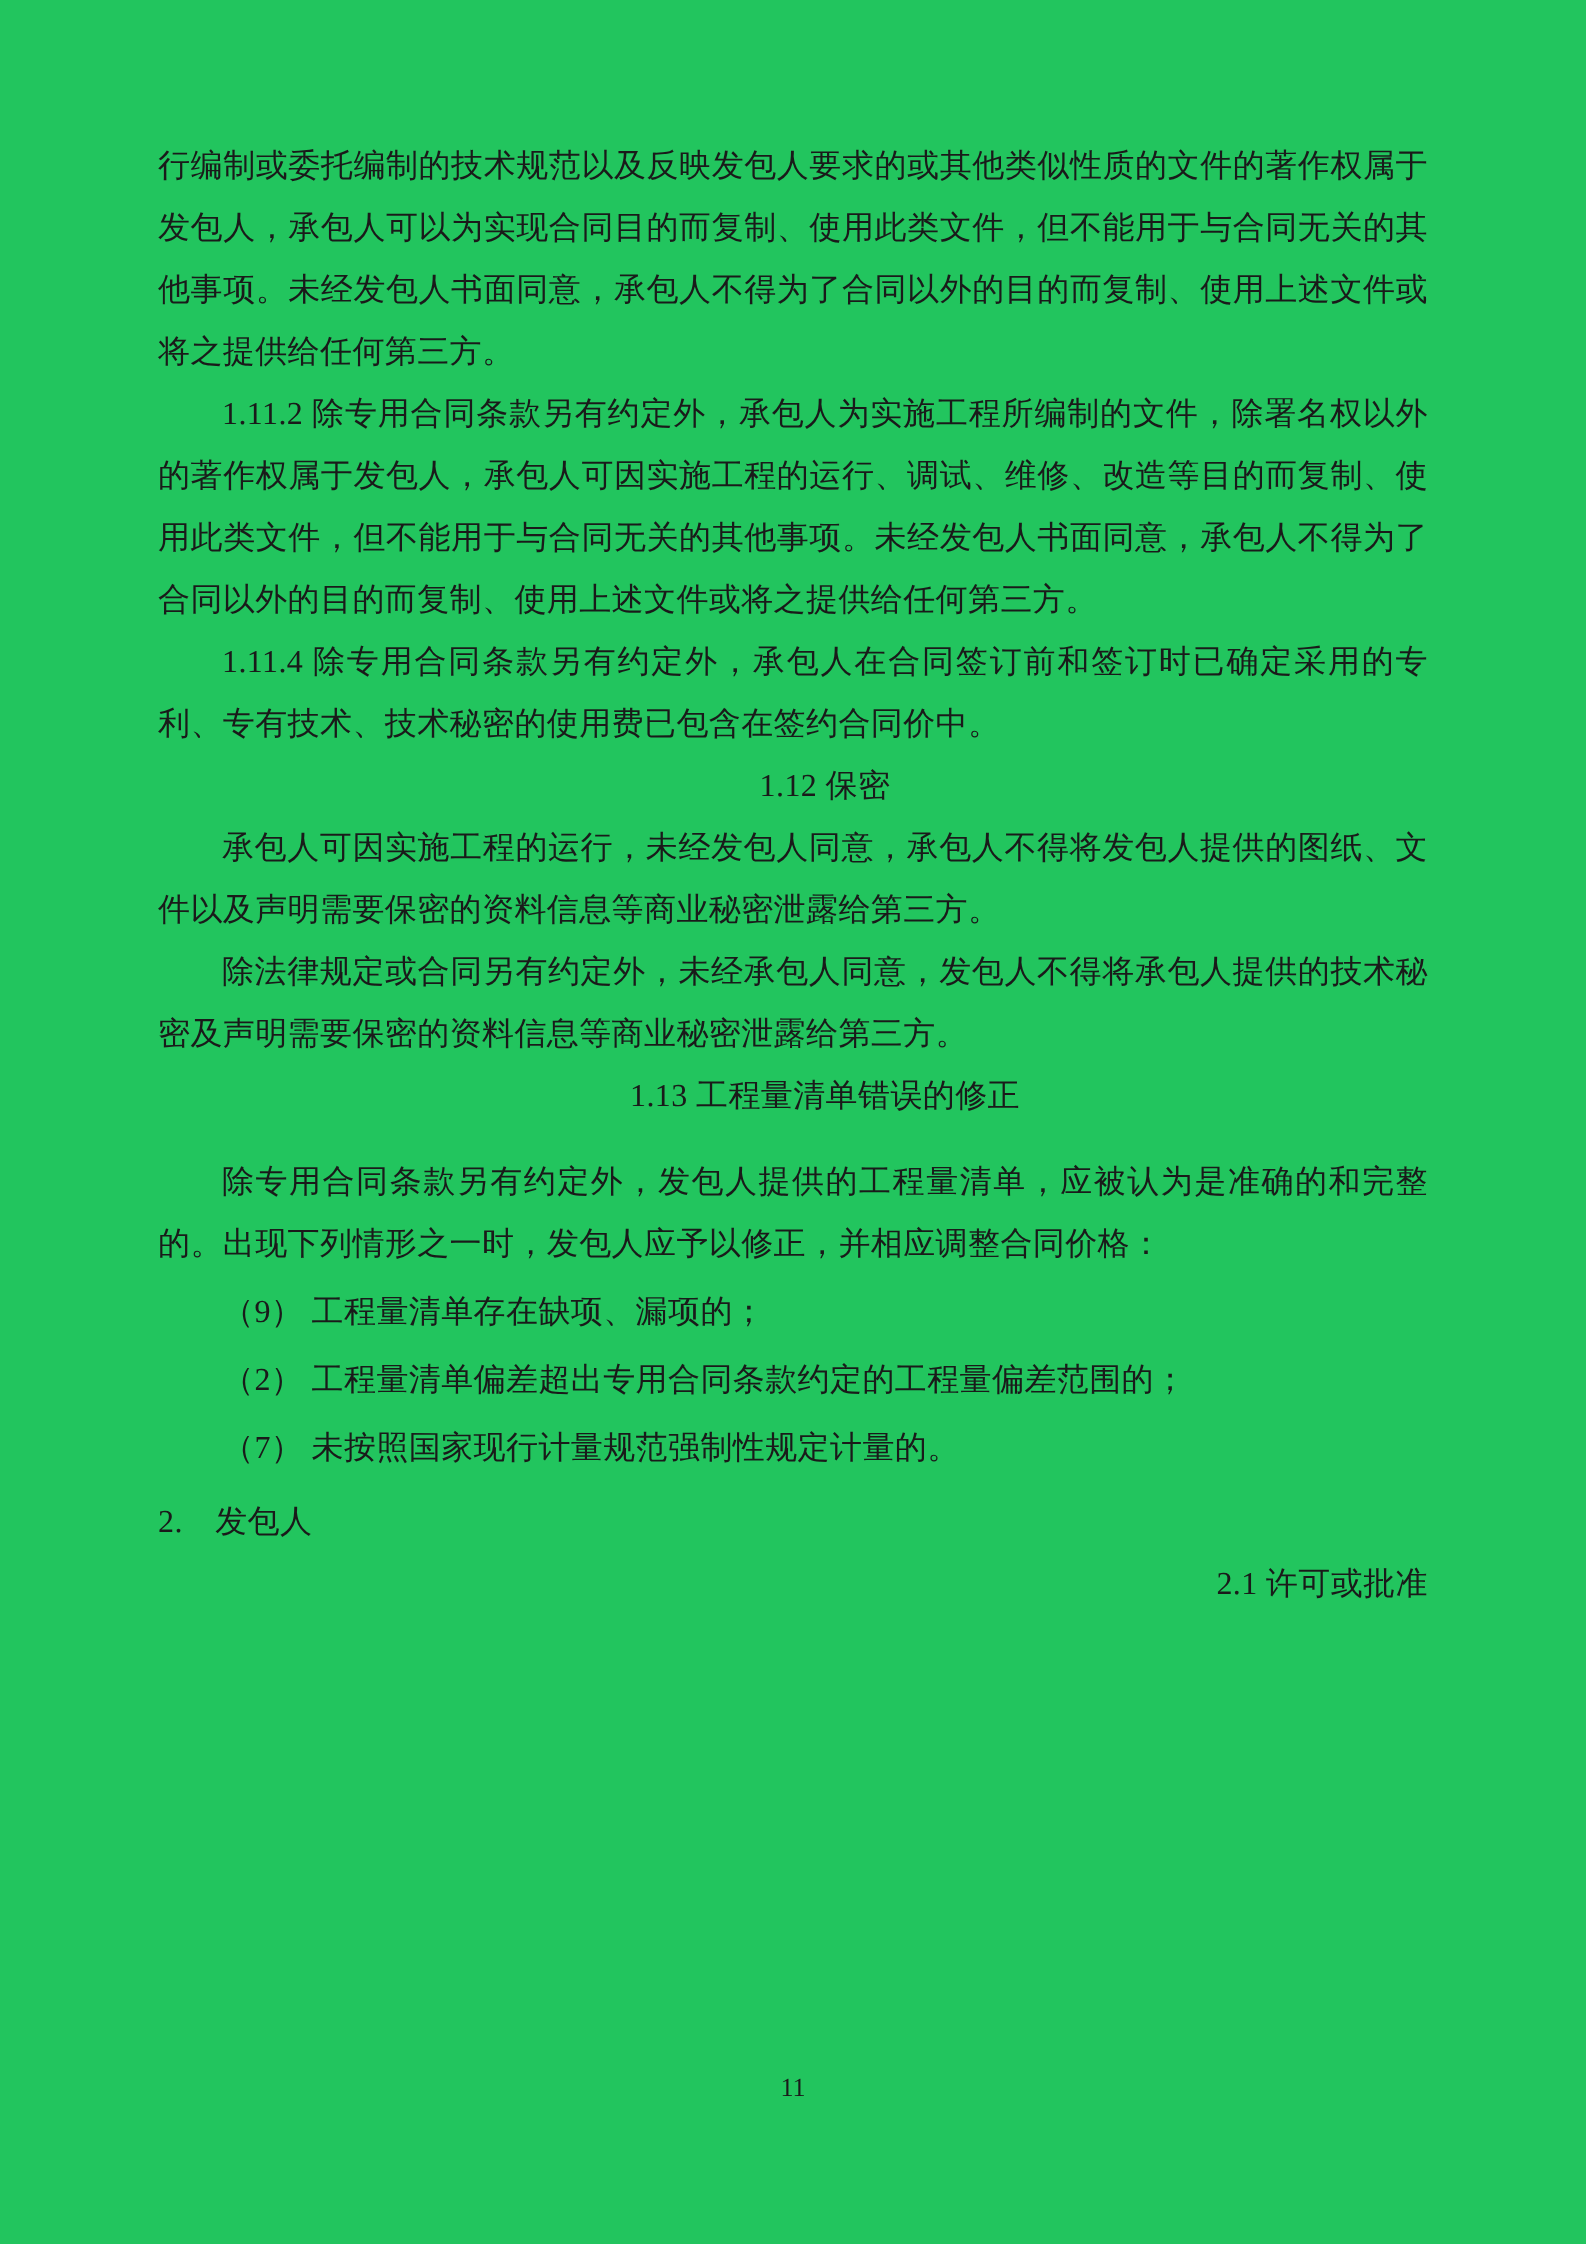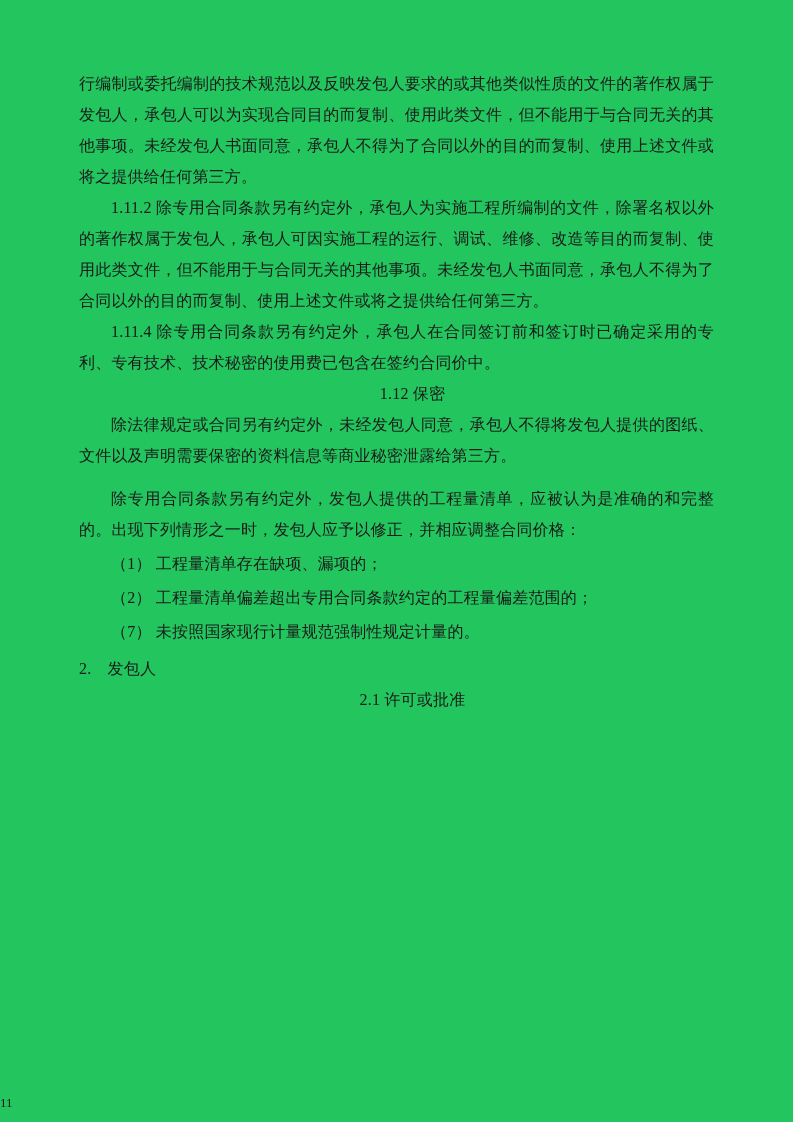--- a/index.html
+++ b/index.html
@@ -35,57 +35,59 @@
   p.cont {
     text-indent: 0;
   }
   p.section {
     text-indent: 0;
     margin-top: 6px;
     text-align: left;
   }
   p.subsection {
     margin-top: 0;
-    text-align: center;
+    text-align: right;
   }
   p.heading {
     text-align: center;
   }
   p.after-heading {
     margin-top: 12px;
   }
   p.list-item {
     margin-top: 3px;
     text-align: left;
   }
   p.final-para {
     margin-top: 8px;
   }
   .page-number {
     position: absolute;
     left: 0;
     right: 0;
-    top: 1095px;
-    text-align: left;
+    top: 1036px;
+    text-align: center;
     font-size: 13px;
     line-height: 16px;
     color: #1a1a1a;
   }
 </style>
 </head>
 <body>
 
 <div class="page">
   <div class="content">
     <p class="cont">行编制或委托编制的技术规范以及反映发包人要求的或其他类似性质的文件的著作权属于发包人，承包人可以为实现合同目的而复制、使用此类文件，但不能用于与合同无关的其他事项。未经发包人书面同意，承包人不得为了合同以外的目的而复制、使用上述文件或将之提供给任何第三方。</p>
     <p>1.11.2 除专用合同条款另有约定外，承包人为实施工程所编制的文件，除署名权以外的著作权属于发包人，承包人可因实施工程的运行、调试、维修、改造等目的而复制、使用此类文件，但不能用于与合同无关的其他事项。未经发包人书面同意，承包人不得为了合同以外的目的而复制、使用上述文件或将之提供给任何第三方。</p>
     <p>1.11.4 除专用合同条款另有约定外，承包人在合同签订前和签订时已确定采用的专利、专有技术、技术秘密的使用费已包含在签约合同价中。</p>
     <p class="heading">1.12 保密</p>
-    <p>除法律规定或合同另有约定外，未经发包人同意，承包人不得将发包人提供的图纸、文件以及声明需要保密的资料信息等商业秘密泄露给第三方。</p>
+    <p>承包人可因实施工程的运行，未经发包人同意，承包人不得将发包人提供的图纸、文件以及声明需要保密的资料信息等商业秘密泄露给第三方。</p>
+    <p>除法律规定或合同另有约定外，未经承包人同意，发包人不得将承包人提供的技术秘密及声明需要保密的资料信息等商业秘密泄露给第三方。</p>
+    <p class="heading">1.13 工程量清单错误的修正</p>
     <p class="after-heading">除专用合同条款另有约定外，发包人提供的工程量清单，应被认为是准确的和完整的。出现下列情形之一时，发包人应予以修正，并相应调整合同价格：</p>
-    <p class="list-item">（1） 工程量清单存在缺项、漏项的；</p>
+    <p class="list-item">（9） 工程量清单存在缺项、漏项的；</p>
     <p class="list-item">（2） 工程量清单偏差超出专用合同条款约定的工程量偏差范围的；</p>
     <p class="list-item">（7） 未按照国家现行计量规范强制性规定计量的。</p>
     <p class="section">2. 发包人</p>
     <p class="subsection">2.1 许可或批准</p>
   </div>
   <div class="page-number">11</div>
 </div>
 
 </body></html>

